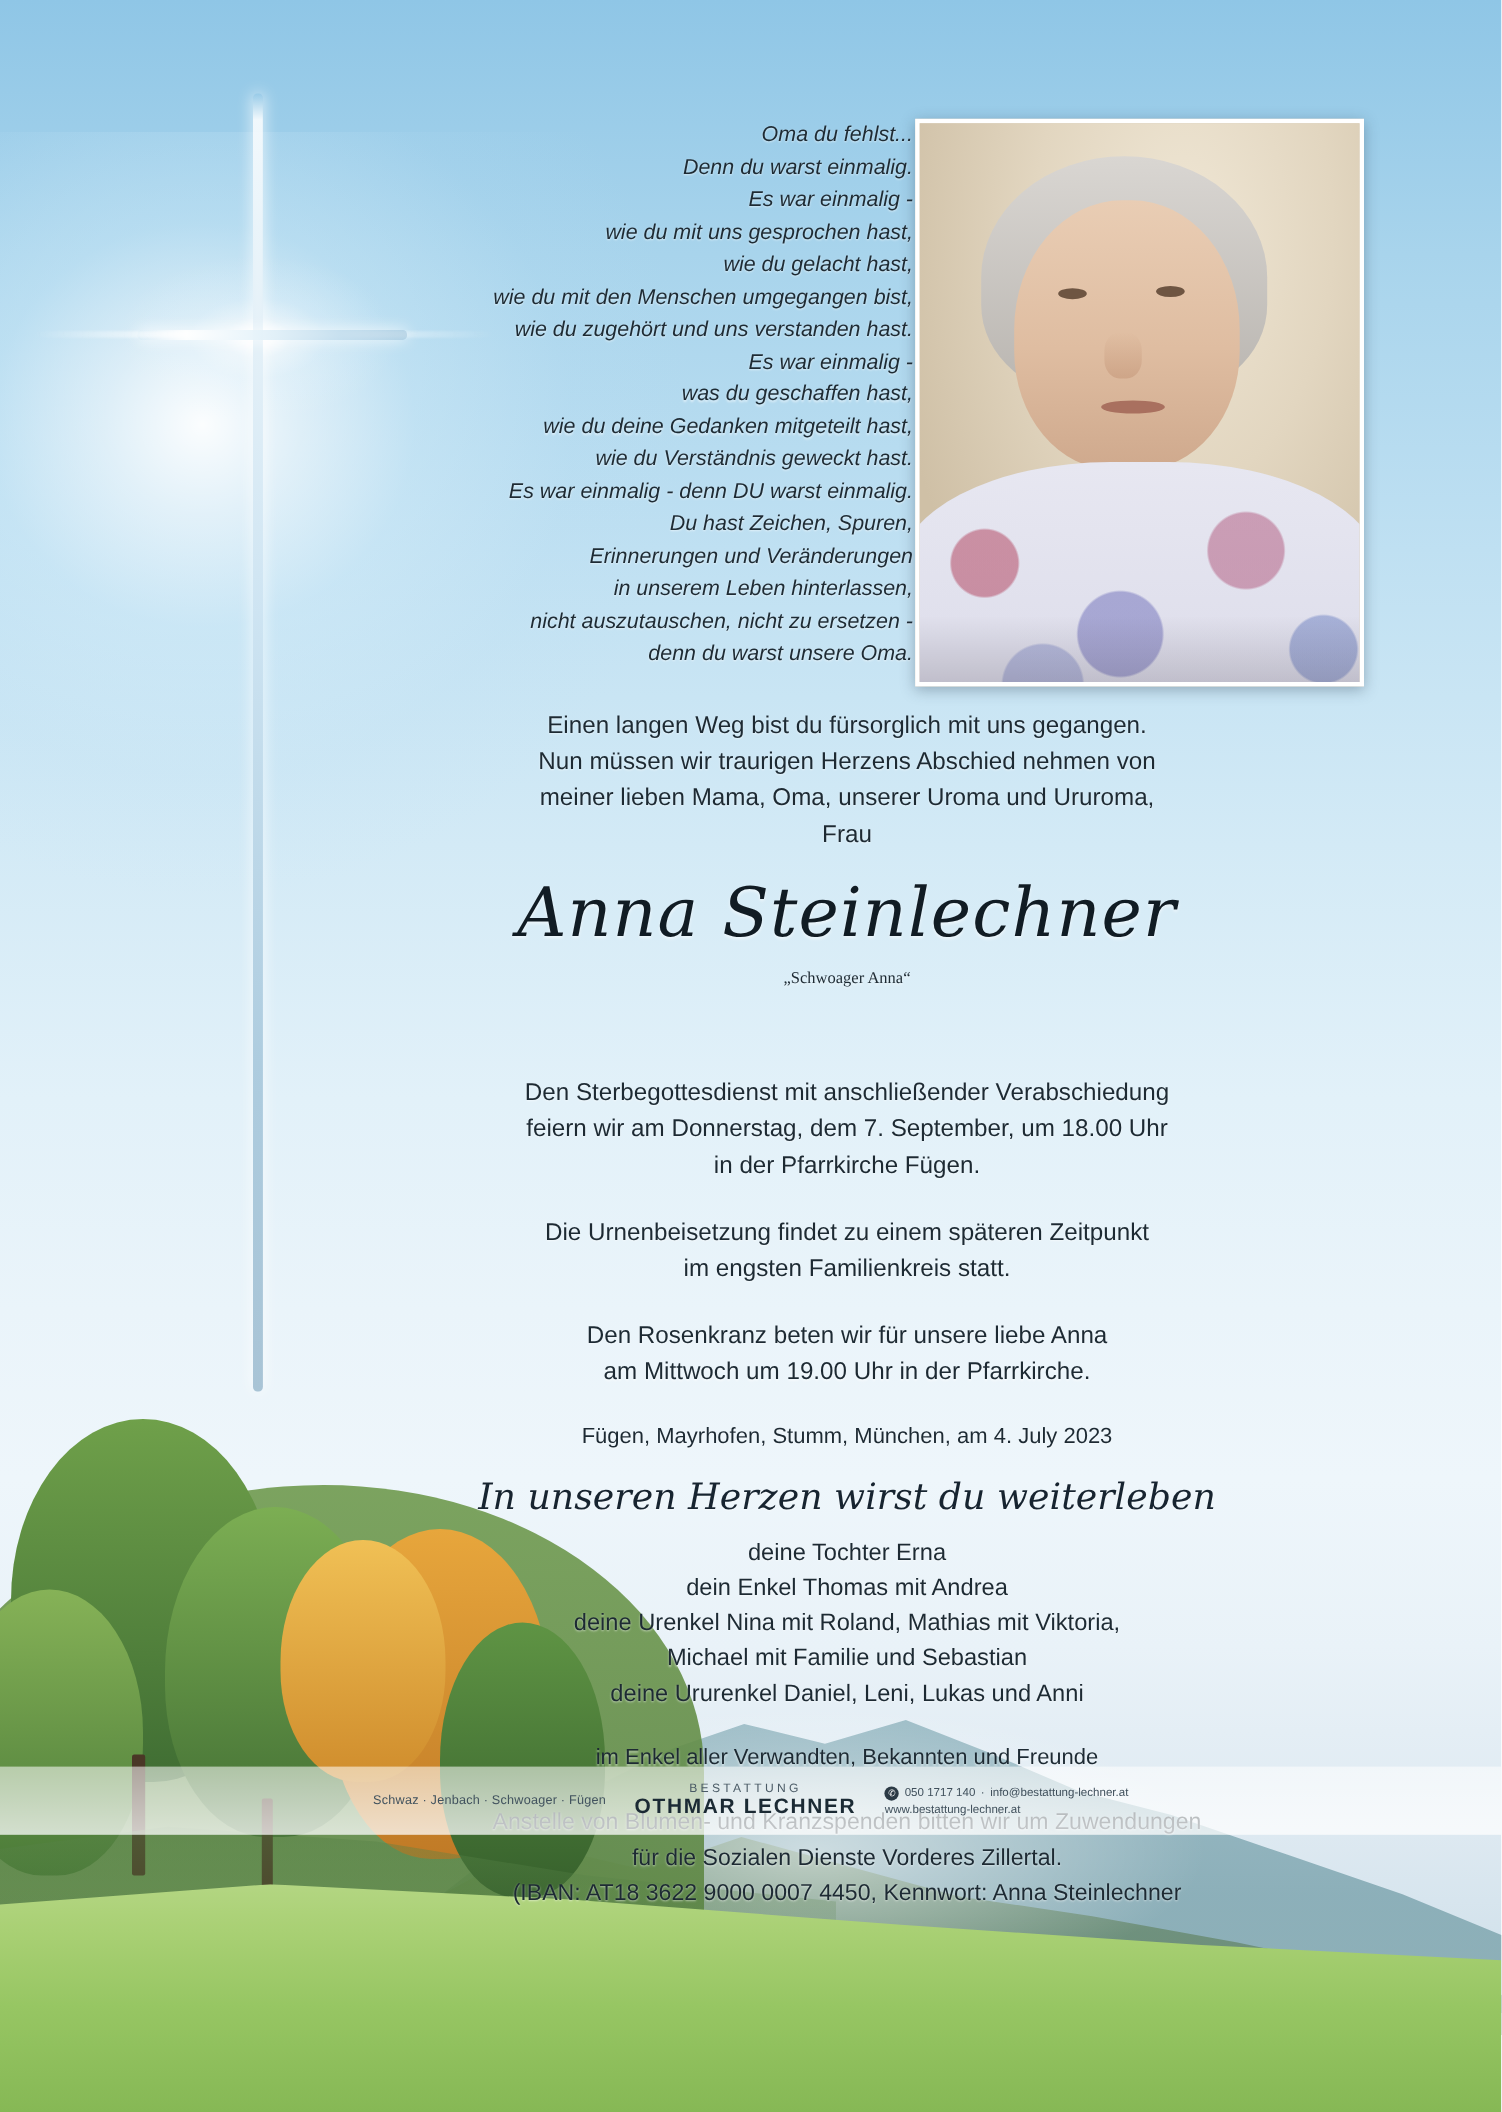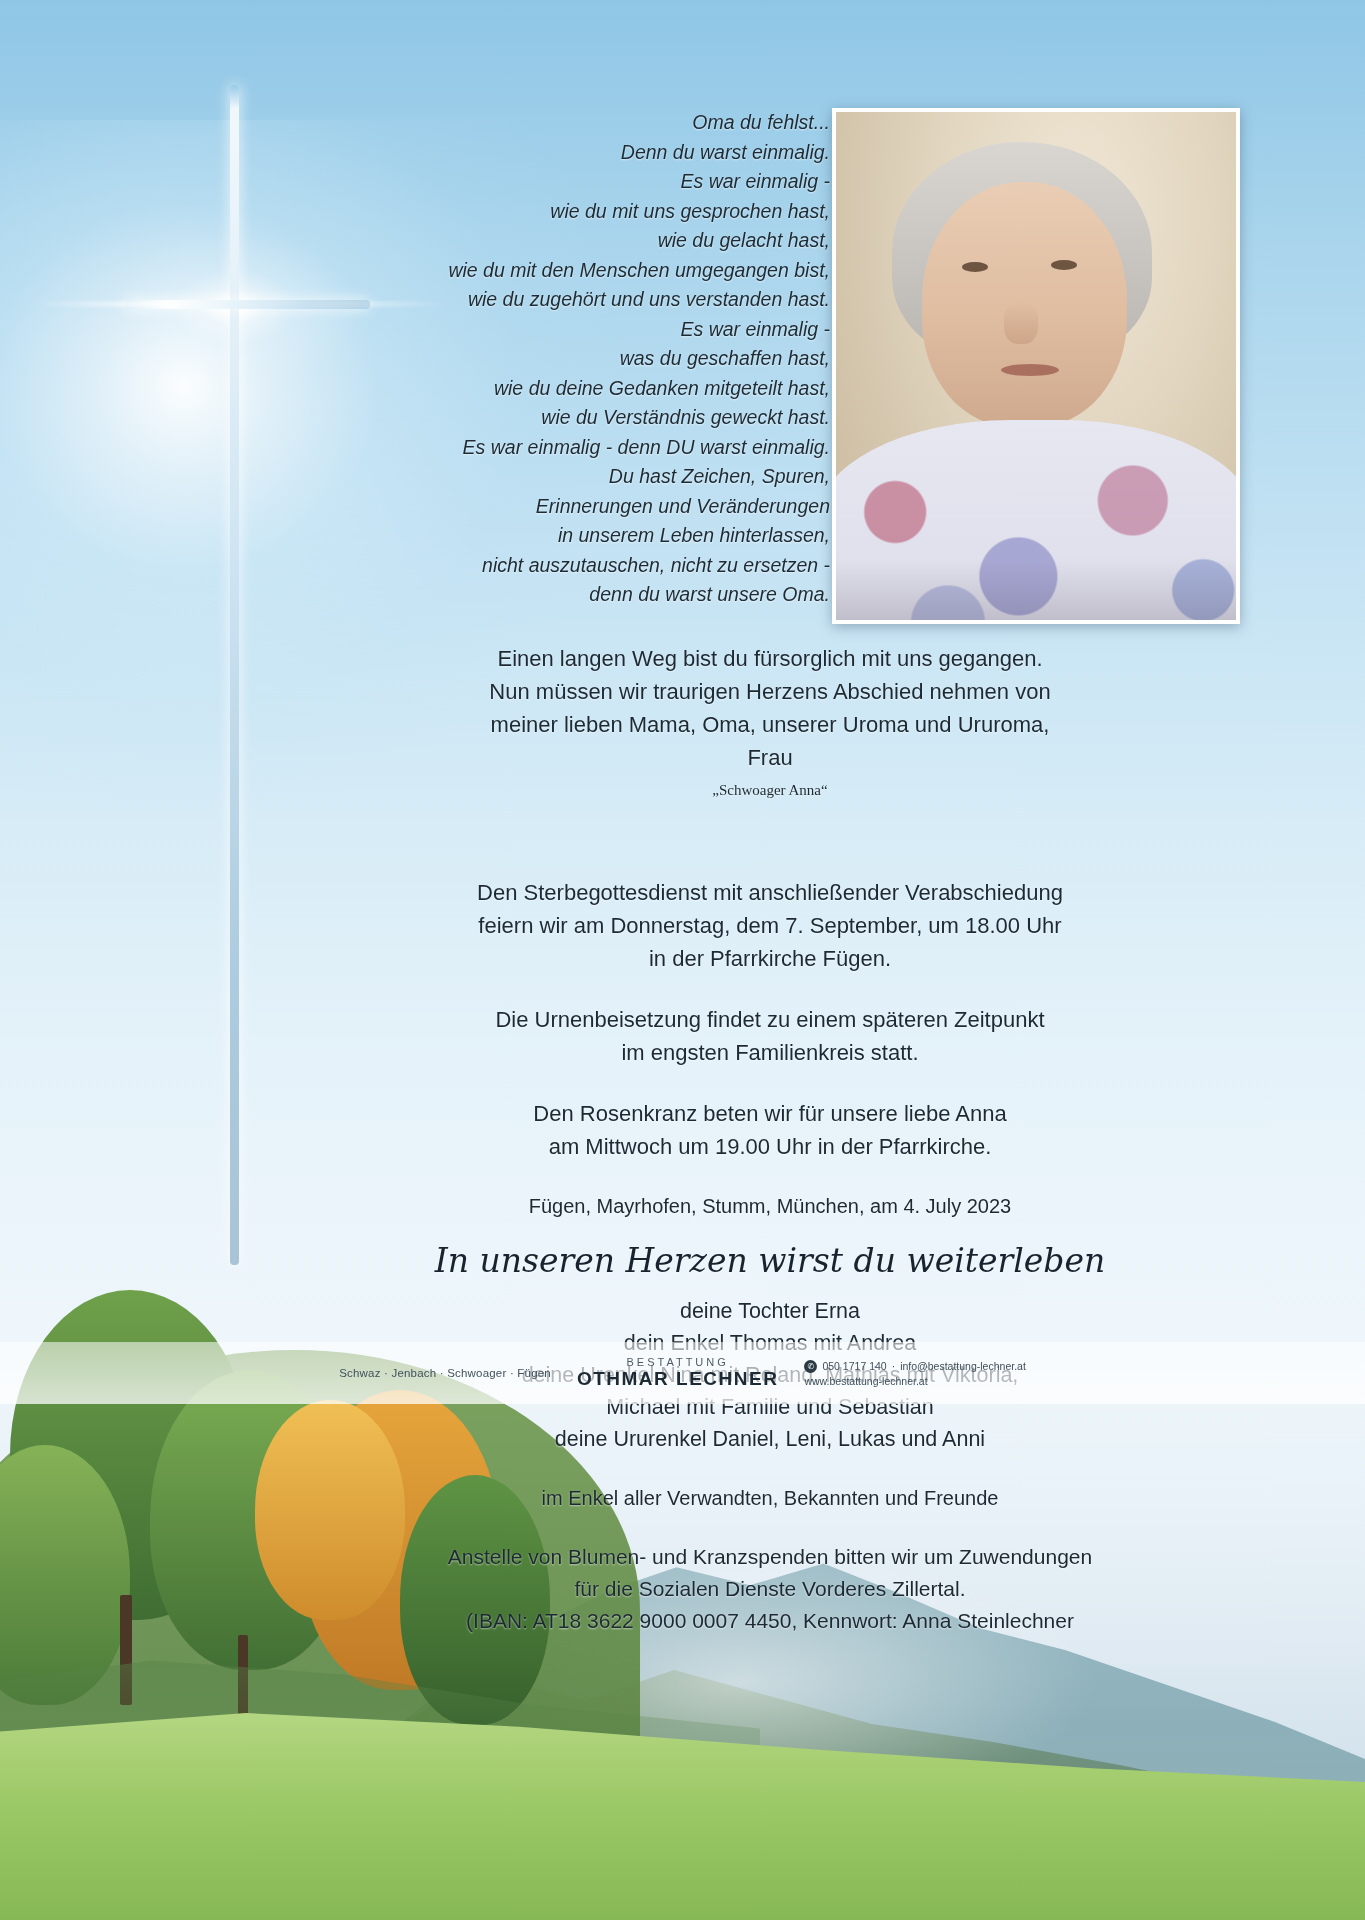--- a/index.html
+++ b/index.html
@@ -120,21 +120,21 @@
     opacity:.9;
   }
   .tree{position:absolute;border-radius:50% 50% 46% 46%;}
   .trunk{position:absolute;background:#4a3726;border-radius:2px;}
   .valley-haze{
     position:absolute;left:380px;bottom:150px;width:720px;height:220px;
     background:radial-gradient(ellipse at 50% 60%,rgba(255,255,255,.55),rgba(255,255,255,0) 70%);
   }
 
   
-  .content{position:absolute;left:0;top:0;width:1365px;height:1404px;}
+  .content{position:absolute;left:0;top:0;width:1365px;height:1668px;}
 
   .poem{
     position:absolute;left:330px;top:108px;width:500px;
     text-align:right;
     font-style:italic;
     font-size:19.5px;line-height:29.5px;
     color:#1e2b34;
     white-space:pre-line;
     text-shadow:0 1px 2px rgba(255,255,255,.6);
   }
@@ -315,20 +315,21 @@
       <div class="blouse"></div>
       <div class="shoulder-shadow"></div>
     </div>
 
     <div class="body-text">
       <div class="para" style="white-space:pre-line;">Einen langen Weg bist du fürsorglich mit uns gegangen.
 Nun müssen wir traurigen Herzens Abschied nehmen von
 meiner lieben Mama, Oma, unserer Uroma und Ururoma,
 Frau</div>
 
+      <div class="deceased-name">Anna Steinlechner</div>
       <div class="nickname">„Schwoager Anna“</div>
 
       <div class="spacer-md"></div>
 
       <div class="spacer-md"></div>
       <div class="para" style="white-space:pre-line;">Den Sterbegottesdienst mit anschließender Verabschiedung
 feiern wir am Donnerstag, dem 7. September, um 18.00 Uhr
 in der Pfarrkirche Fügen.</div>
 
       <div class="spacer-md"></div>

